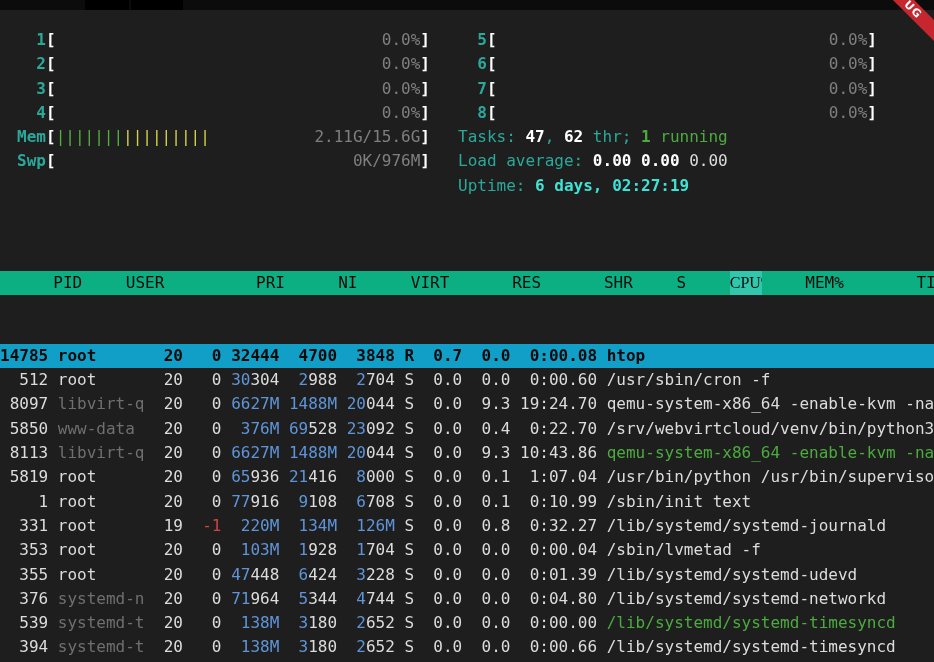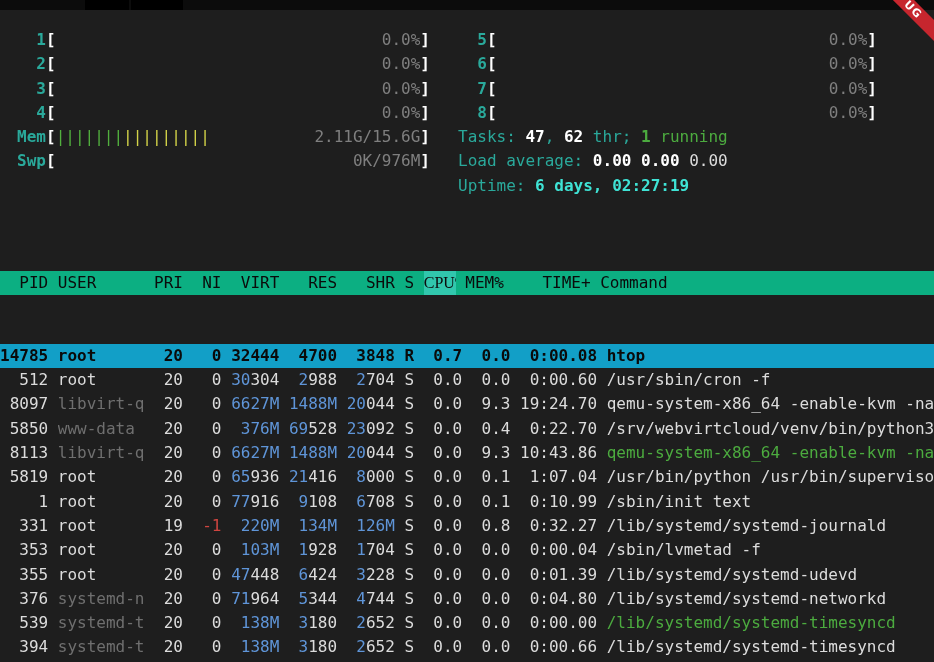--- a/index.html
+++ b/index.html
@@ -31,21 +31,21 @@
   .stat { white-space:pre; }
 
   .spacer { height:24.3px; flex:0 0 auto; }
 
   
   .ptable { flex:0 0 auto; width:100%; }
   .prow { display:flex; gap:1ch; height:24.3px; overflow:hidden; align-items:center; }
   .cell { flex:0 0 auto; white-space:pre; overflow:hidden; }
   .flexcell { flex:1 1 auto; }
   .prow.hdr { background:var(--header-bg); }
-  .prow.hdr .cell { color:var(--header-fg); }
+  .prow.hdr .cell { color:var(--header-fg);margin-left:34px; }
   .prow.hdr .cell.sortcol { background:var(--sort-bg);font-family:Liberation Serif, serif; }
   .prow.sel { background:var(--selected-bg); }
   .prow.sel span { color:var(--selected-fg) !important; font-weight:bold; }
 
   
   .t-fg     { color:var(--fg); }
   .t-fgb    { color:var(--fg-bright); font-weight:bold; }
   .t-shadow { color:var(--shadow); }
   .t-cyan   { color:var(--cyan); }
   .t-cyanb  { color:var(--cyan-bright); font-weight:bold; }

